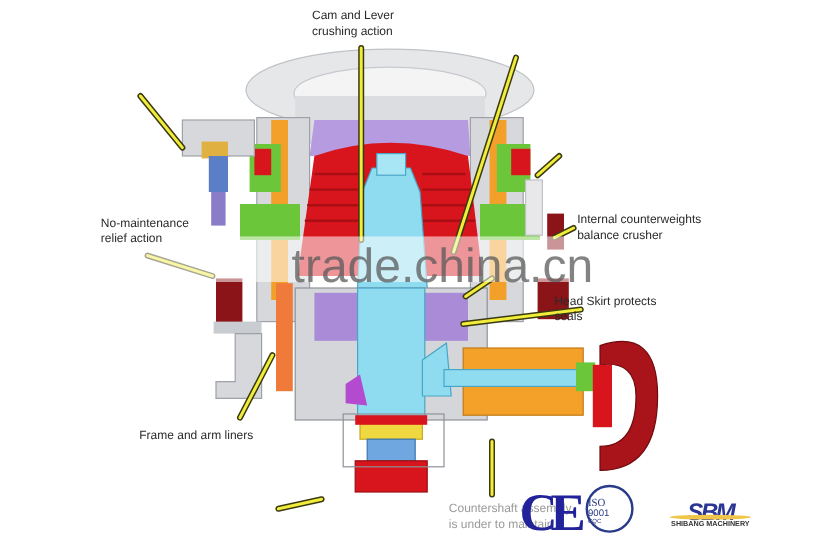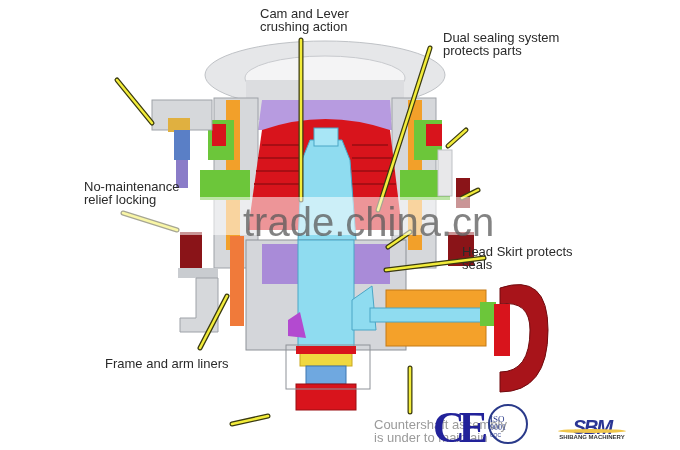--- a/index.html
+++ b/index.html
@@ -1,26 +1,26 @@
 <!DOCTYPE html>
 <html><head>
 <meta charset="utf-8">
 <style>
   html, body { margin:0; padding:0; }
   body { width:680px; height:450px; background:#ffffff; position:relative; overflow:hidden; font-family:"Liberation Sans", sans-serif; }
   #stage { position:absolute; left:0; top:0; width:680px; height:450px; }
-  .label { position:absolute; font-size:13px; line-height:12.5px; color:#2a2a2a; white-space:pre-line; }
+  .label { position:absolute; font-size:10px; line-height:12.5px; color:#2a2a2a; white-space:pre-line; }
   .label.faded { color:#9a9a9a; }
   svg { position:absolute; left:0; top:0; }
   .watermark { position:absolute; left:0; top:197px; width:680px; height:38px; background:rgba(255,255,255,0.55); }
   .wm-text { position:absolute; left:243px; top:200px; font-size:40px; color:rgba(90,90,90,0.75); letter-spacing:0px; font-family:"Liberation Sans", sans-serif; }
   .logo-ce { position:absolute; left:433px; top:402px; font-size:44px; font-weight:bold; color:#22229a; letter-spacing:-6px; font-family:"Liberation Serif", serif; }
   .iso { position:absolute; left:488px; top:404px; width:40px; height:40px; border-radius:50%; border:2px solid #2a3a8a; box-sizing:border-box; color:#2a3a8a; }
   .iso .t1 { font-size:9px; line-height:9px; margin-top:9px; font-family:"Liberation Serif", serif; }
-  .iso .t2 { font-size:8px; line-height:8px; font-family:Liberation Serif, serif; }
+  .iso .t2 { font-size:8px; line-height:8px; font-family:Liberation Sans, sans-serif; }
   .iso .t3 { font-size:5px; line-height:6px; }
   .sbm { position:absolute; left:552px; top:400px; width:80px; height:46px; }
   .sbm-text { position:absolute; left:0; top:16px; width:80px; text-align:center; font-size:20px; font-weight:bold; font-style:italic; color:#2a3594; letter-spacing:-2px; }
   .sbm-sub { position:absolute; left:0; top:34px; width:80px; text-align:center; font-size:6px; font-weight:bold; color:#333; }
   .sbm-swoosh { position:absolute; left:6px; top:29px; width:68px; height:4px; border-radius:50%; background:#f0c64a; }
 </style>
 </head>
 <body>
 
 <div id="stage">
@@ -121,27 +121,27 @@
     <line x1="410" y1="412" x2="410" y2="368"></line>
     <line x1="410" y1="232" x2="388" y2="247"></line>
   </g>
 </svg>
 
 <div class="watermark"></div>
 <div class="wm-text">trade.china.cn</div>
 
 <div class="label" style="left:260px;top:8px">Cam and Lever
 crushing action</div>
-<div class="label" style="left:443px;top:32px">Dual sealing system
-protects parts</div>
 <div class="label" style="left:84px;top:181px">No-maintenance
-relief locking</div>
+relief action</div>
+<div class="label" style="left:481px;top:178px">Internal counterweights
+balance crusher</div>
 <div class="label" style="left:462px;top:246px">Head Skirt protects
 seals</div>
-<div class="label" style="left:105px;top:358px">Frame and arm liners</div>
+<div class="label" style="left:116px;top:358px">Frame and arm liners</div>
 <div class="label faded" style="left:374px;top:419px">Countershaft assembly
 is under to maintain</div>
 
 <div class="logo-ce">CE</div>
 <div class="iso">
   <div class="t1">ISO</div>
   <div class="t2">9001</div>
   <div class="t3">CQC</div>
 </div>
 <div class="sbm">

